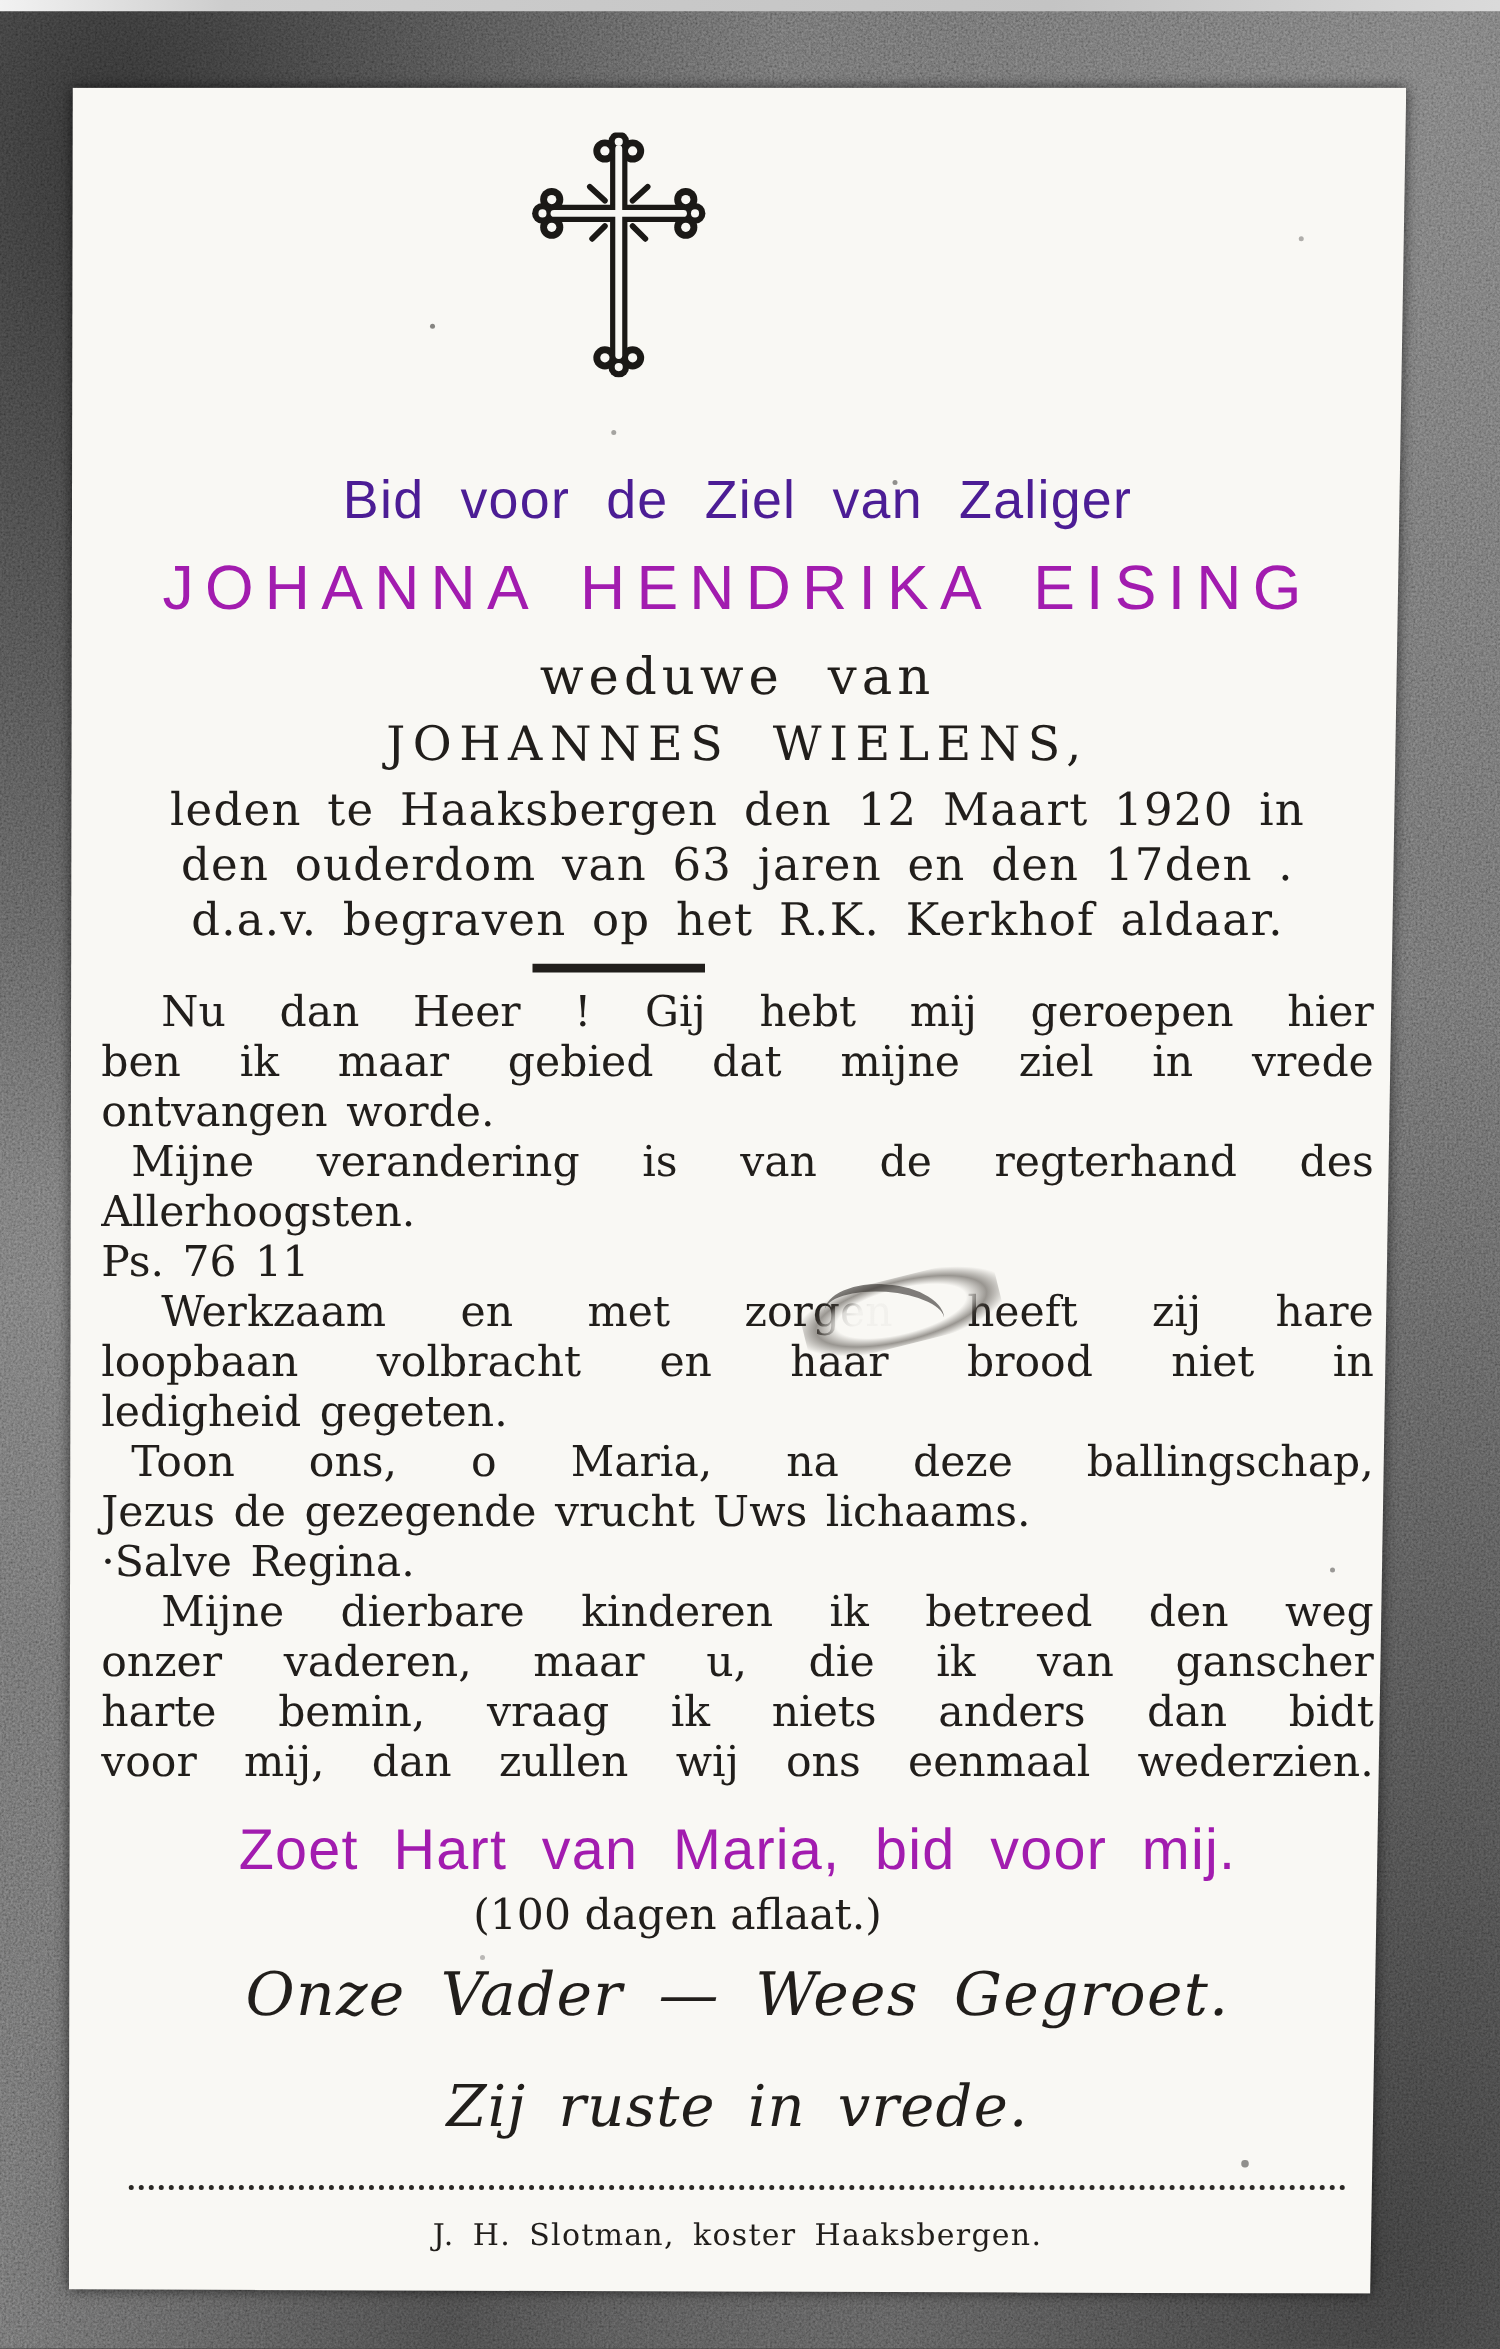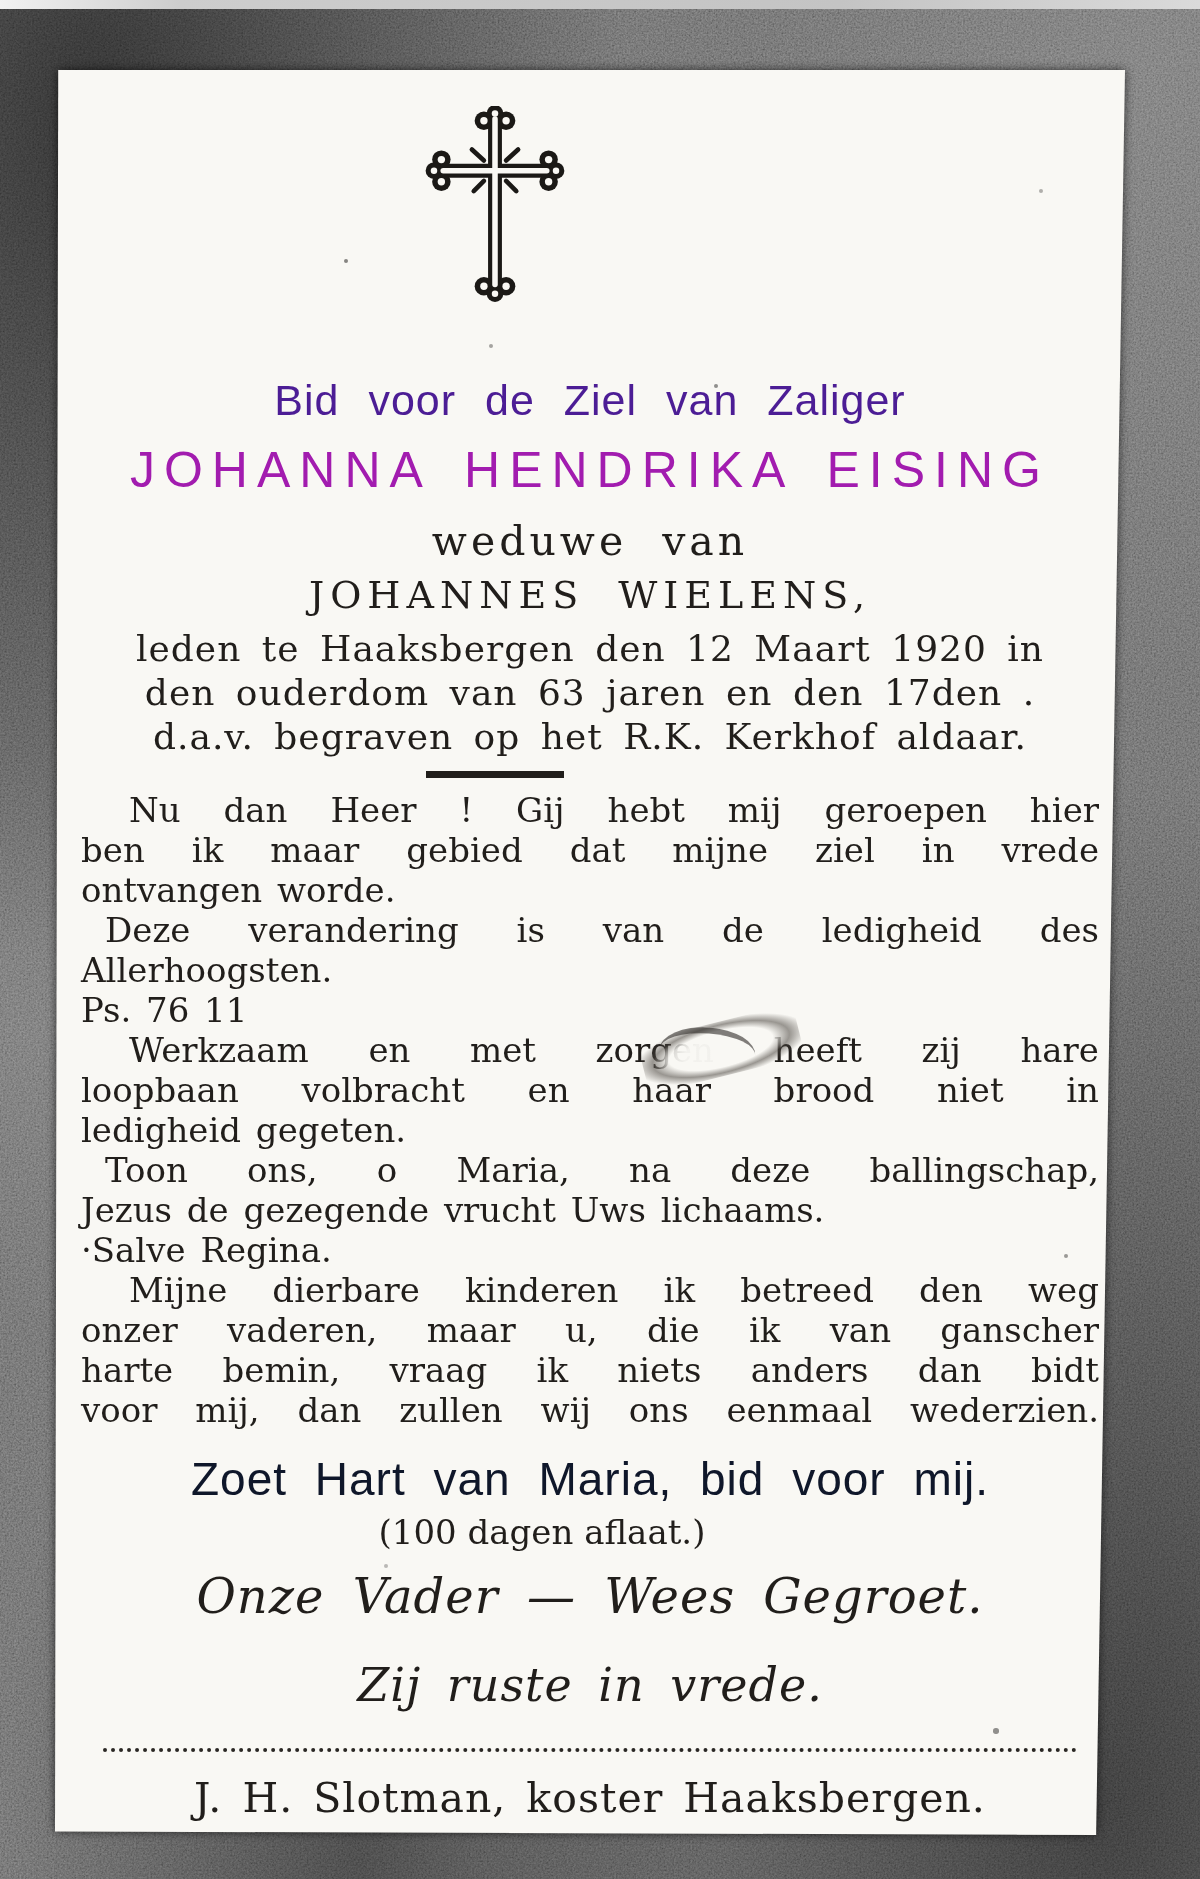--- a/index.html
+++ b/index.html
@@ -61,26 +61,26 @@
     position:absolute; left:55%; top:-8px; width:160px; height:54px;
     background:radial-gradient(ellipse at 50% 50%, rgba(249,248,244,0.97) 34%, rgba(249,248,244,0.85) 47%,
                rgba(74,69,63,0.55) 62%, rgba(74,69,63,0) 78%);
     transform:rotate(-14deg);
   }
   .ink-smudge::after {
     content:""; position:absolute; left:18px; top:2px; width:96px; height:44px;
     border:0 solid transparent; border-top:6px solid rgba(45,42,38,.6); border-radius:50%;
     transform:rotate(18deg);
   }
-  .aspiration { margin-top:22px; font-family:"Liberation Sans",sans-serif; font-size:46px; word-spacing:14px; letter-spacing:1px; color:#0f172a; }
+  .aspiration { margin-top:22px; font-family:"Liberation Sans",sans-serif; font-size:46px; word-spacing:14px; letter-spacing:1px; color:#a21caf; }
   .indulgence { margin:6px 26px 0 26px; text-align:center; padding-right:96px; font-size:34px; }
   .onze  { margin-top:16px; font-style:italic; font-size:48px; word-spacing:12px; letter-spacing:1px; }
   .ruste { margin-top:34px; font-style:italic; font-size:46px; word-spacing:10px; letter-spacing:1px; }
   .dotted { margin:36px auto 0; width:91%; height:0; border-top:4px dotted #2a2724; }
-  .printer { margin-top:22px; font-size:41px; letter-spacing:1px; word-spacing:6px; }
+  .printer { margin-top:22px; font-size:24px; letter-spacing:1px; word-spacing:6px; }
 </style>
 </head>
 <body>
 
 <div class="page">
 
   <svg class="grain-svg" width="1200" height="1879" xmlns="http://www.w3.org/2000/svg">
     <filter id="grainF" x="0" y="0" width="100%" height="100%">
       <feTurbulence type="fractalNoise" baseFrequency="0.55" numOctaves="3" seed="7" stitchTiles="stitch"></feTurbulence>
       <feColorMatrix type="saturate" values="0"></feColorMatrix>
@@ -159,21 +159,21 @@
       <div>d.a.v. begraven op het R.K. Kerkhof aldaar.</div>
     </div>
 
     <div class="rule"></div>
 
     <div class="body">
       <div class="jline ind">Nu dan Heer ! Gij hebt mij geroepen hier</div>
       <div class="jline">ben ik maar gebied dat mijne ziel in vrede</div>
       <div>ontvangen worde.</div>
 
-      <div class="jline ind-sm">Deze verandering is van de ledigheid des</div>
+      <div class="jline ind-sm">Mijne verandering is van de regterhand des</div>
       <div class="cite-line">
         <span>Allerhoogsten.</span>
         <span>Ps. 76 11</span>
       </div>
 
       <div class="jline ind smudge-host">
         <span>Werkzaam en met zorgen heeft zij hare</span>
         <span class="ink-smudge"></span>
       </div>
       <div class="jline">loopbaan volbracht en haar brood niet in</div>

